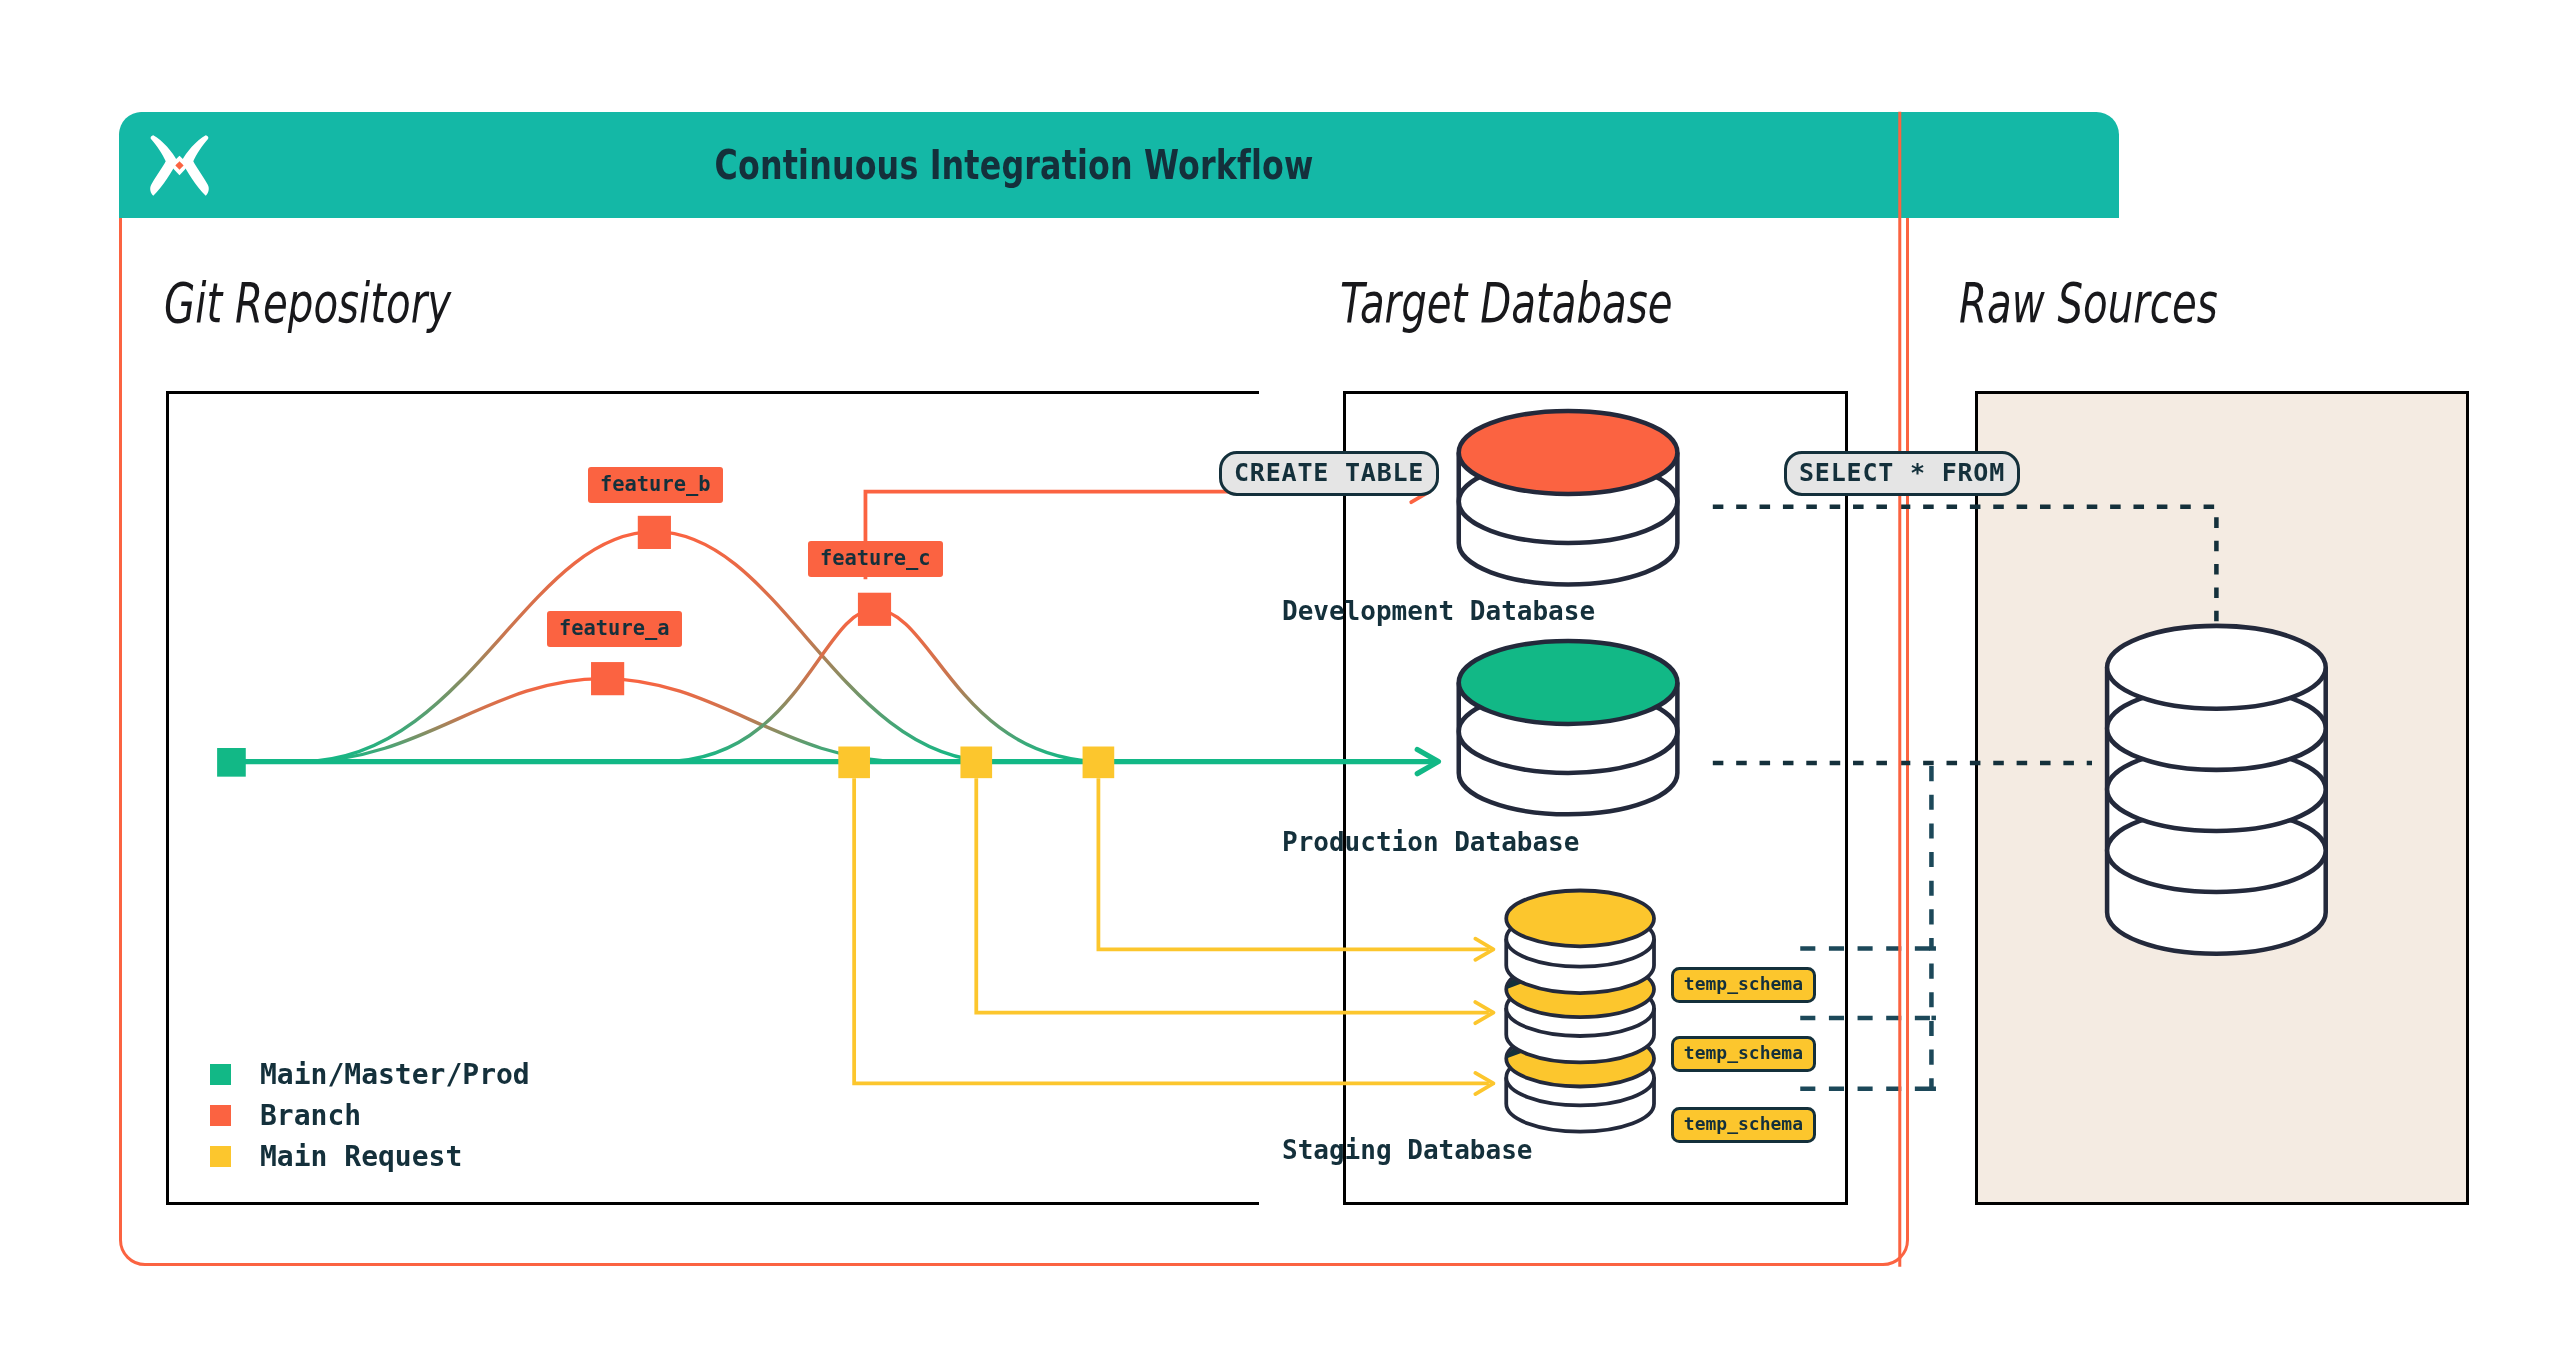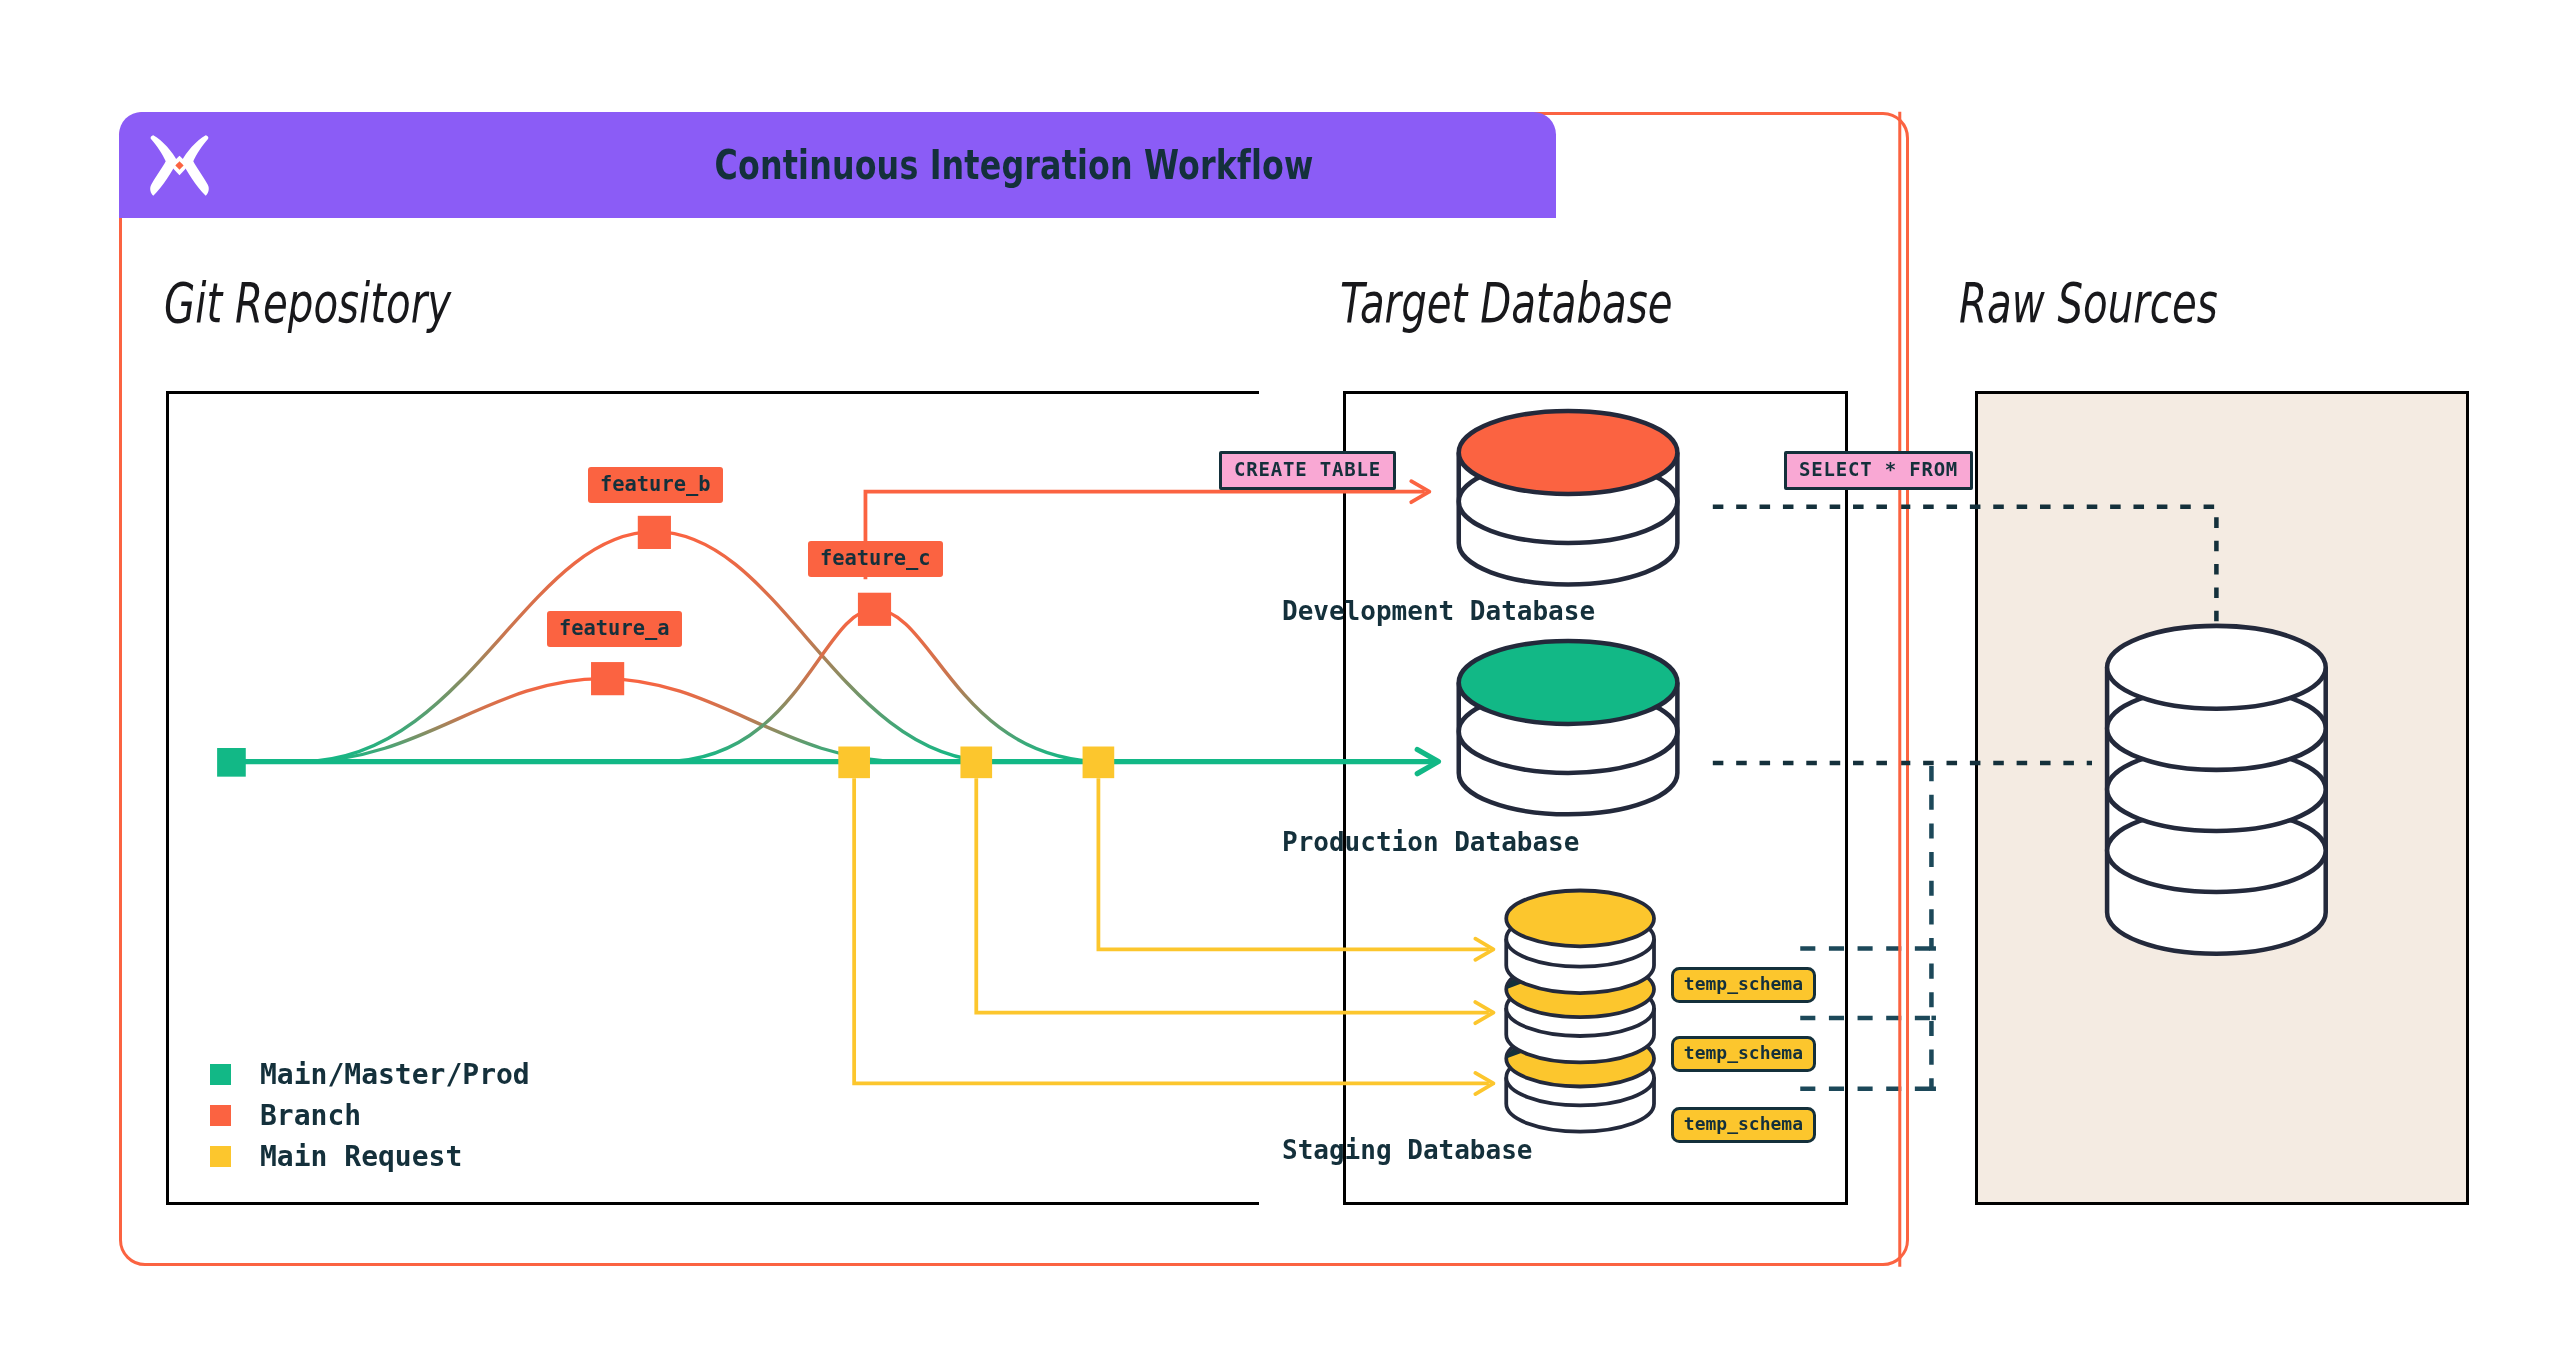--- a/index.html
+++ b/index.html
@@ -16,22 +16,22 @@
     position: absolute;
     left: 119px; top: 112px;
     width: 1790px; height: 1154px;
     border: 3px solid #FB6341;
     border-radius: 26px;
     background: #ffffff;
   }
   .card-header {
     position: absolute;
     left: 119px; top: 112px;
-    width: 1437px; height: 106px;
-    background: #8b5cf6;
+    width: 2000px; height: 106px;
+    background: #14b8a6;
     border-radius: 22.6px 22.6px 0 0;
   }
   .card-title {
     position: absolute;
     left: 0; top: 0;
     width: 1790px; height: 106px;
     display: flex; align-items: center; justify-content: center;
     font-family: "DejaVu Sans Condensed", "Liberation Sans Narrow", "Liberation Sans", sans-serif;
     font-weight: bold;
     font-size: 41px;
@@ -107,27 +107,27 @@
     white-space: nowrap;
     line-height: 1;
   }
   #pill-a { left: 547px; top: 611px; }
   #pill-b { left: 588px; top: 467px; }
   #pill-c { left: 808px; top: 541px; }
 
   
   .sql-badge {
     position: absolute;
-    background: #f9a8d4;
+    background: #e5e5e5;
     border: 3px solid #14303B;
-    border-radius: 2px;
+    border-radius: 18px;
     padding: 6px 12px 7.5px 12px;
     font-family: "DejaVu Sans Mono", "Liberation Mono", monospace;
     font-weight: bold;
-    font-size: 19px;
+    font-size: 25px;
     color: #14303B;
     white-space: nowrap;
     line-height: 1;
     letter-spacing: 0.8px;
   }
   #badge-create { left: 1219px; top: 451px; }
   #badge-select { left: 1784px; top: 451px; }
 
   
   .schema-pill {

